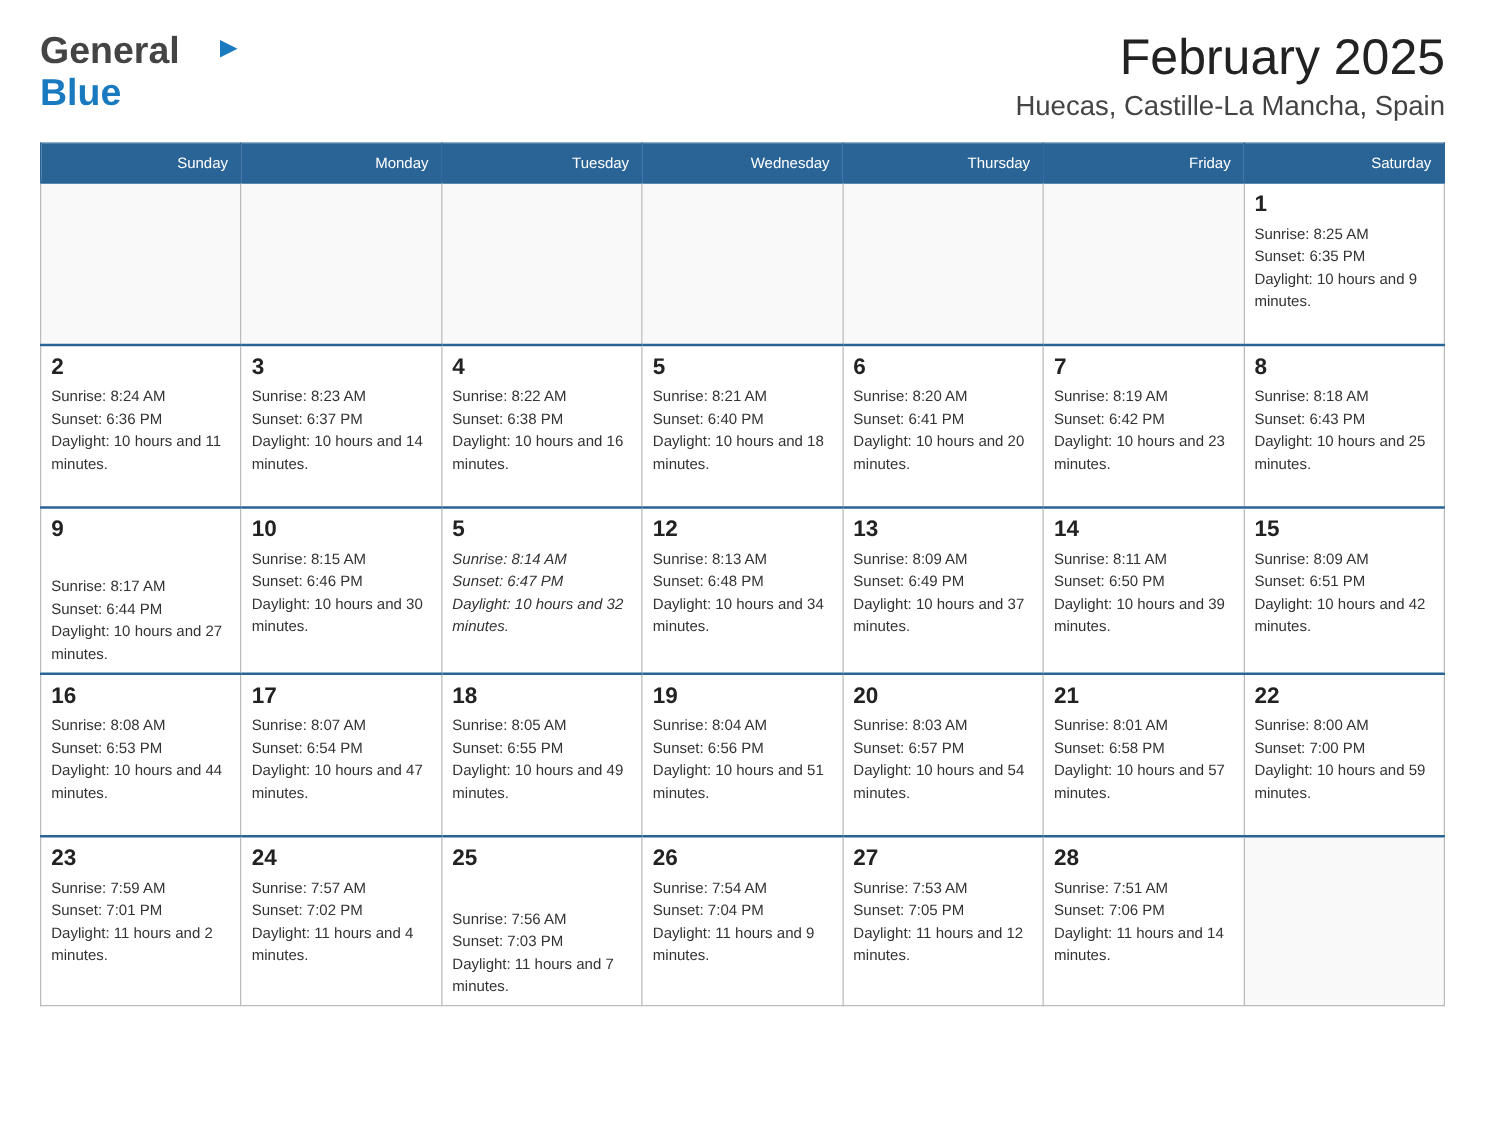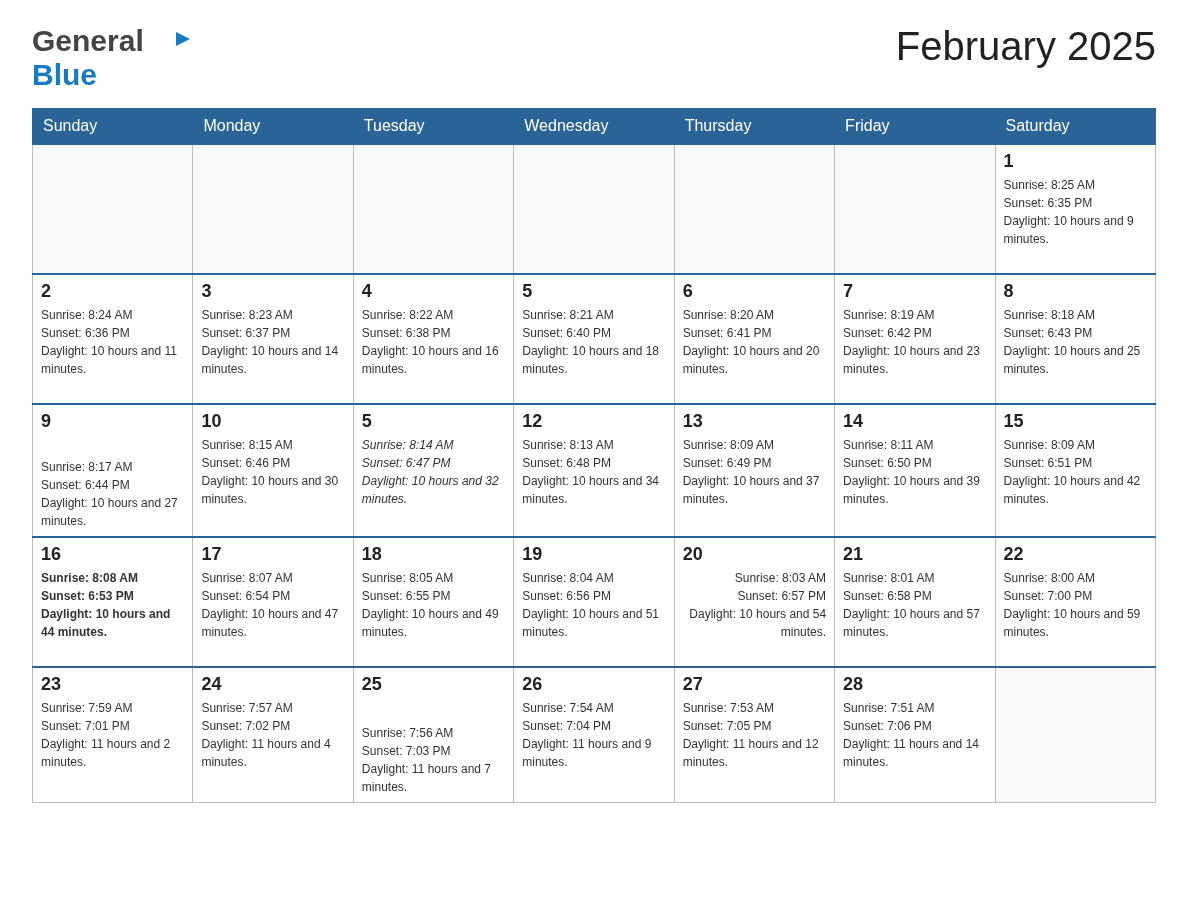--- a/index.html
+++ b/index.html
@@ -37,22 +37,22 @@
     }
     .calendar {
       width: 100%;
       border-collapse: collapse;
       border: 1px solid #ccc;
     }
     .calendar th {
       background-color: #2a6496;
       color: #fff;
       padding: 8px 10px;
-      text-align: left;
-      font-size: 16px;
+      text-align: right;
+      font-size: 12px;
       font-weight: normal;
       border: 1px solid #2a6496;
     }
     .calendar td {
       width: 14.28%;
       vertical-align: top;
       padding: 6px 8px;
       border: 1px solid #bbb;
       min-height: 120px;
       height: 130px;
@@ -111,20 +111,21 @@
           <polygon points="2,2 16,9 2,16" fill="#1a7abf"></polygon>
         </svg>
       </span>
     </div>
     <div>
       <span class="logo-text-blue">Blue</span>
     </div>
   </div>
   <div class="title-section">
     <div class="month-title">February 2025</div>
+    <div class="location-title">Huecas, Castille-La Mancha, Spain</div>
   </div>
 </div>
 
 <table class="calendar">
   <thead>
     <tr>
     <th>Sunday</th>
         <th>Monday</th>
         <th>Tuesday</th>
         <th>Wednesday</th>
@@ -232,21 +233,21 @@
         <td>
           <span class="day-number">15</span>
           <div class="day-info" style="white-space: pre-line;">Sunrise: 8:09 AM
 Sunset: 6:51 PM
 Daylight: 10 hours and 42 minutes.</div>
         </td>
       </tr>
       <tr>
         <td>
           <span class="day-number">16</span>
-          <div class="day-info" style="white-space: pre-line; font-weight: bold;">Sunrise: 8:08 AM
+          <div class="day-info" style="white-space: pre-line;">Sunrise: 8:08 AM
 Sunset: 6:53 PM
 Daylight: 10 hours and 44 minutes.</div>
         </td>
         <td>
           <span class="day-number">17</span>
           <div class="day-info" style="white-space: pre-line;">Sunrise: 8:07 AM
 Sunset: 6:54 PM
 Daylight: 10 hours and 47 minutes.</div>
         </td>
         <td>
@@ -256,21 +257,21 @@
 Daylight: 10 hours and 49 minutes.</div>
         </td>
         <td>
           <span class="day-number">19</span>
           <div class="day-info" style="white-space: pre-line;">Sunrise: 8:04 AM
 Sunset: 6:56 PM
 Daylight: 10 hours and 51 minutes.</div>
         </td>
         <td>
           <span class="day-number">20</span>
-          <div class="day-info" style="white-space: pre-line; text-align: right;">Sunrise: 8:03 AM
+          <div class="day-info" style="white-space: pre-line;">Sunrise: 8:03 AM
 Sunset: 6:57 PM
 Daylight: 10 hours and 54 minutes.</div>
         </td>
         <td>
           <span class="day-number">21</span>
           <div class="day-info" style="white-space: pre-line;">Sunrise: 8:01 AM
 Sunset: 6:58 PM
 Daylight: 10 hours and 57 minutes.</div>
         </td>
         <td>

